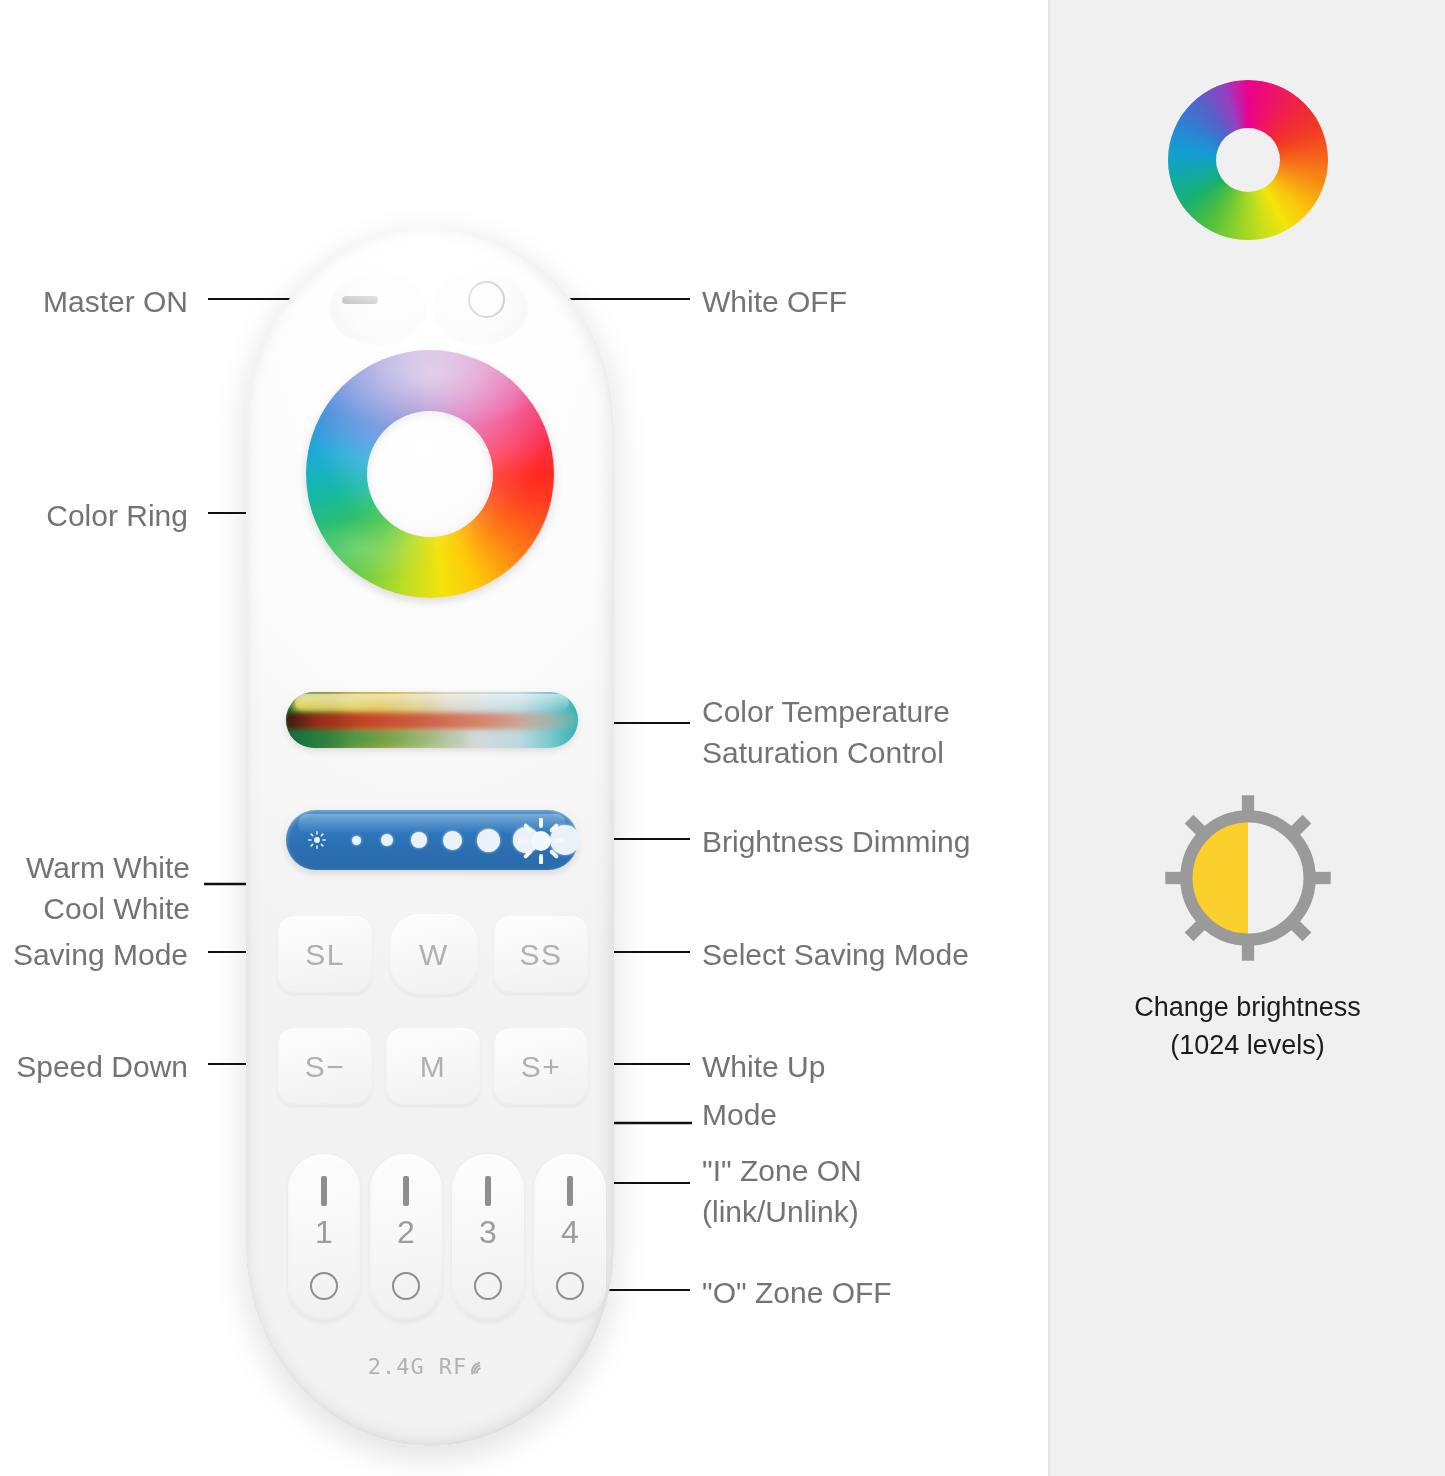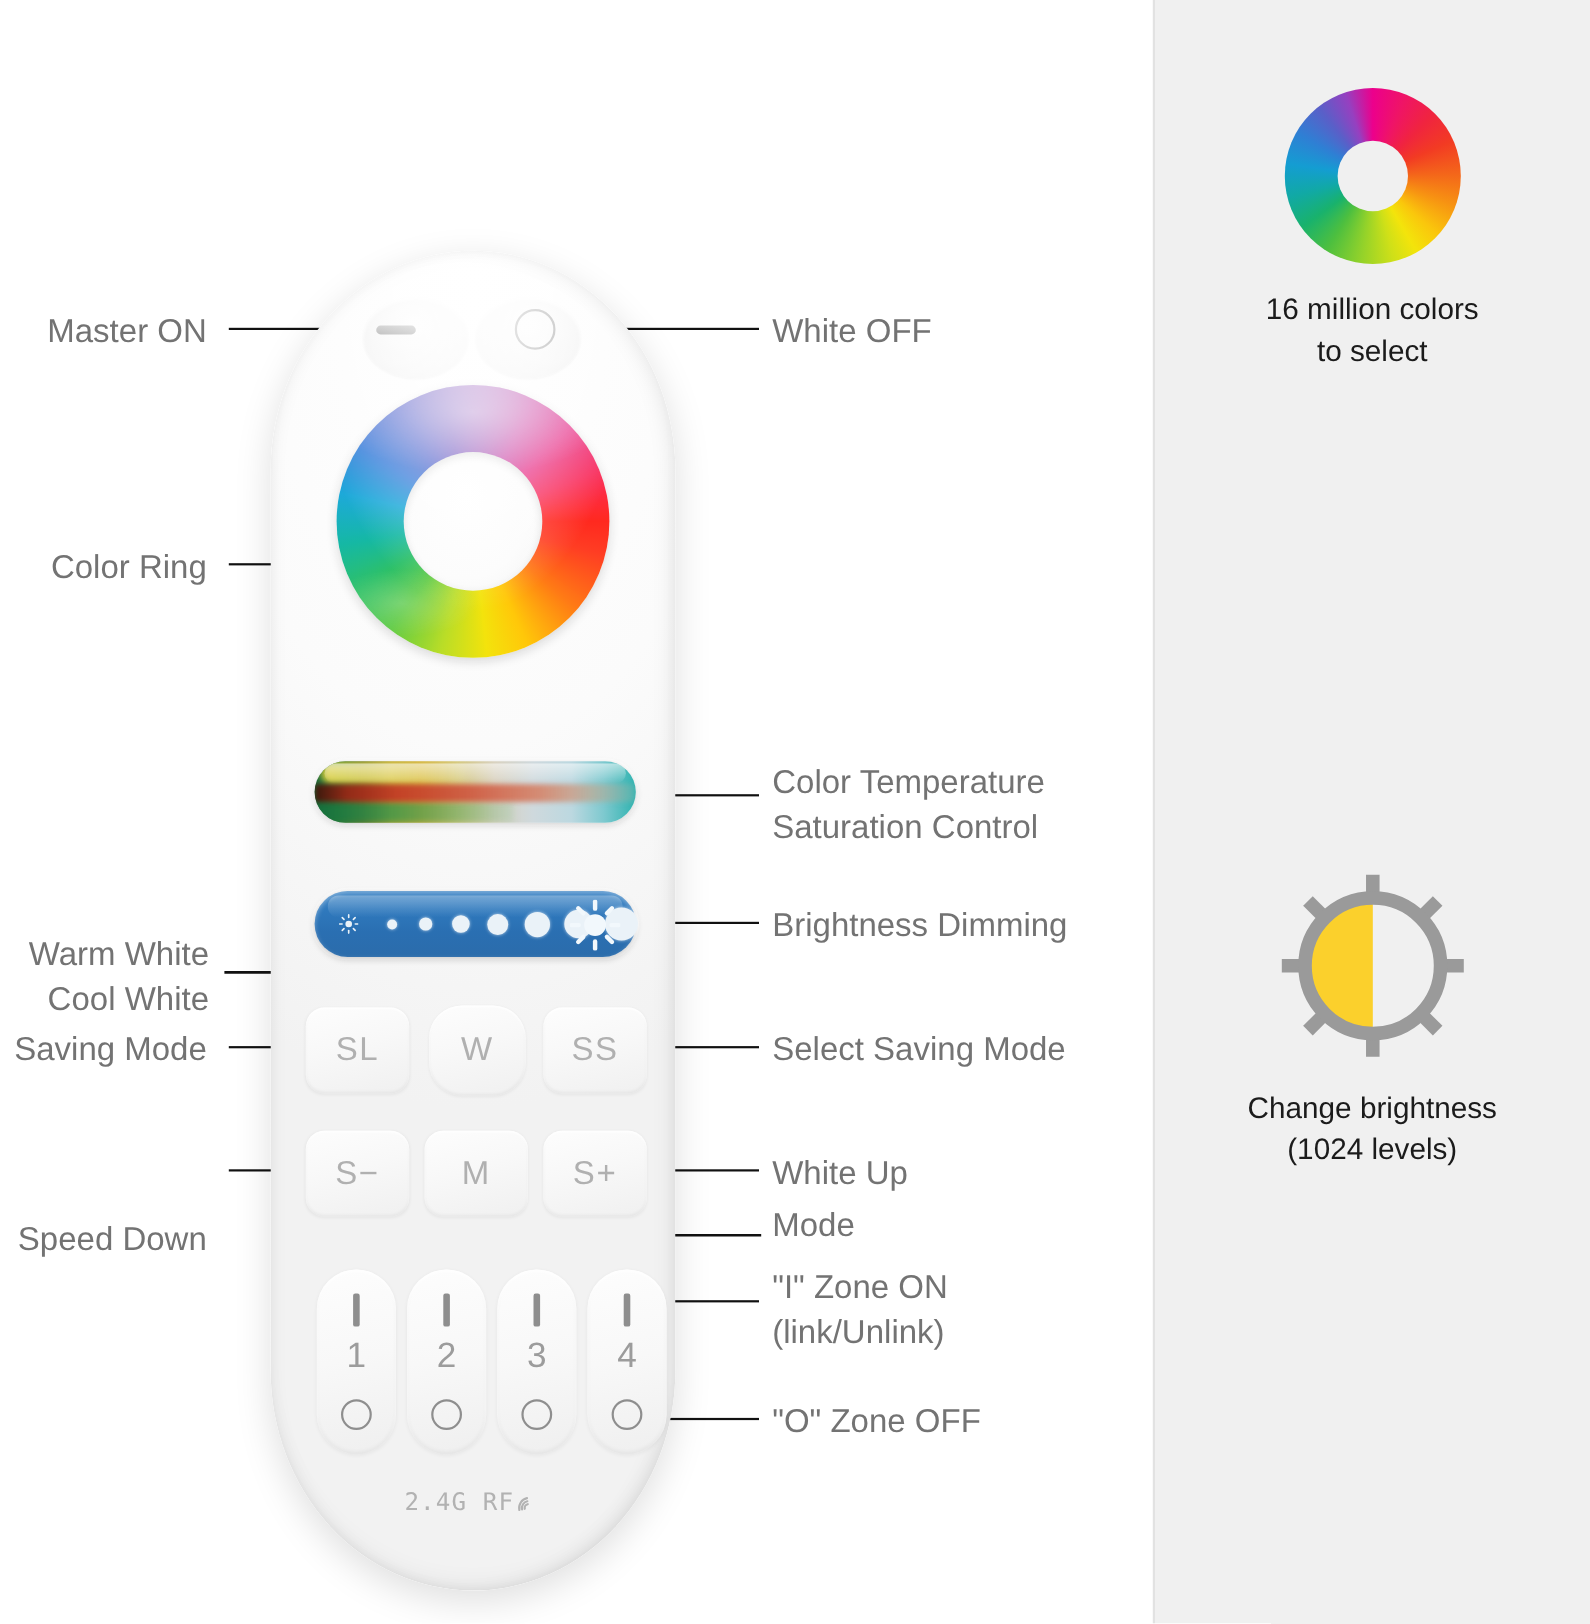--- a/index.html
+++ b/index.html
@@ -255,21 +255,21 @@
 
   <svg class="leader-svg" style="left:448px;top:1085px;" width="250" height="50" viewBox="0 0 250 50">
     <path d="M2 2 L42 38 H244" fill="none" stroke="#111" stroke-width="2.4"></path>
   </svg>
 
   <div class="callout left" style="left:0;top:282px;width:188px;">Master ON</div>
   <div class="callout left" style="left:0;top:496px;width:188px;">Color Ring</div>
   <div class="callout left" style="left:0;top:848px;width:190px;text-align:right;">Warm White
 Cool White</div>
   <div class="callout left" style="left:0;top:935px;width:188px;">Saving Mode</div>
-  <div class="callout left" style="left:0;top:1107px;width:188px;text-align:right;">Speed Down</div>
+  <div class="callout left" style="left:0;top:1047px;width:188px;text-align:right;">Speed Down</div>
 
   <div class="callout right" style="left:702px;top:282px;">White OFF</div>
   <div class="callout right" style="left:702px;top:692px;">Color Temperature
 Saturation Control</div>
   <div class="callout right" style="left:702px;top:822px;">Brightness Dimming</div>
   <div class="callout right" style="left:702px;top:935px;">Select Saving Mode</div>
   <div class="callout right" style="left:702px;top:1047px;">White Up</div>
   <div class="callout right" style="left:702px;top:1095px;text-align:center;">Mode</div>
   <div class="callout right" style="left:702px;top:1151px;">"I" Zone ON
 (link/Unlink)</div>
@@ -371,22 +371,20 @@
   </div>
 </div>
 
 <div id="divider"></div>
 <div id="sidepanel">
 
   <div class="feature" style="top:80px;">
     <div class="ficon">
       <div id="wheel-16m"></div>
     </div>
-    <div class="fcap">16 million colors
-to select</div>
   </div>
 
 
   <div class="feature" style="top:790px;">
     <div class="ficon">
       <svg width="176" height="176" viewBox="0 0 100 100">
         <g stroke="#9a9a9a" stroke-width="7" stroke-linecap="butt">
           <line x1="50" y1="3" x2="50" y2="17"></line>
           <line x1="50" y1="83" x2="50" y2="97"></line>
           <line x1="3" y1="50" x2="17" y2="50"></line>

